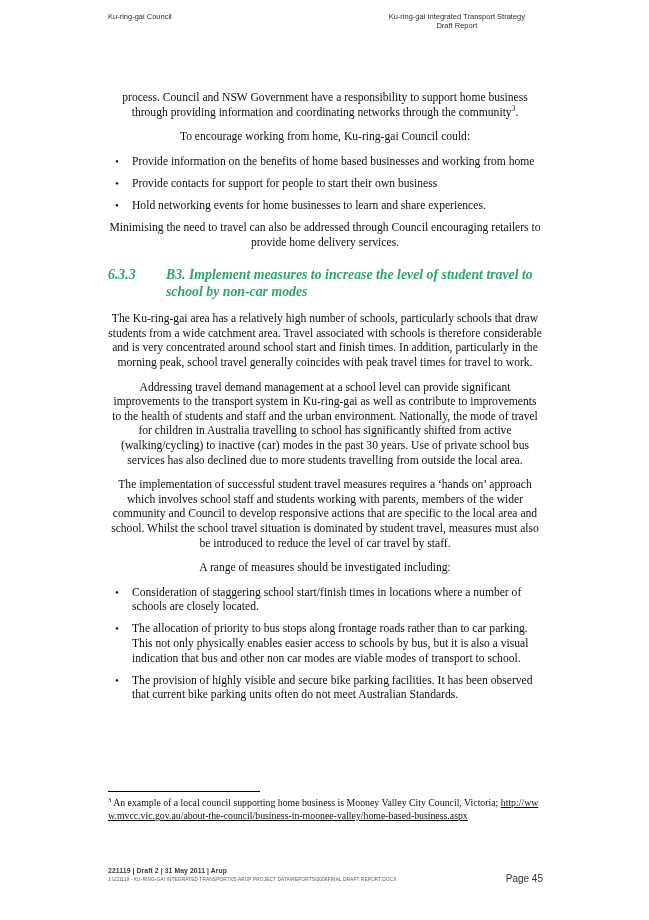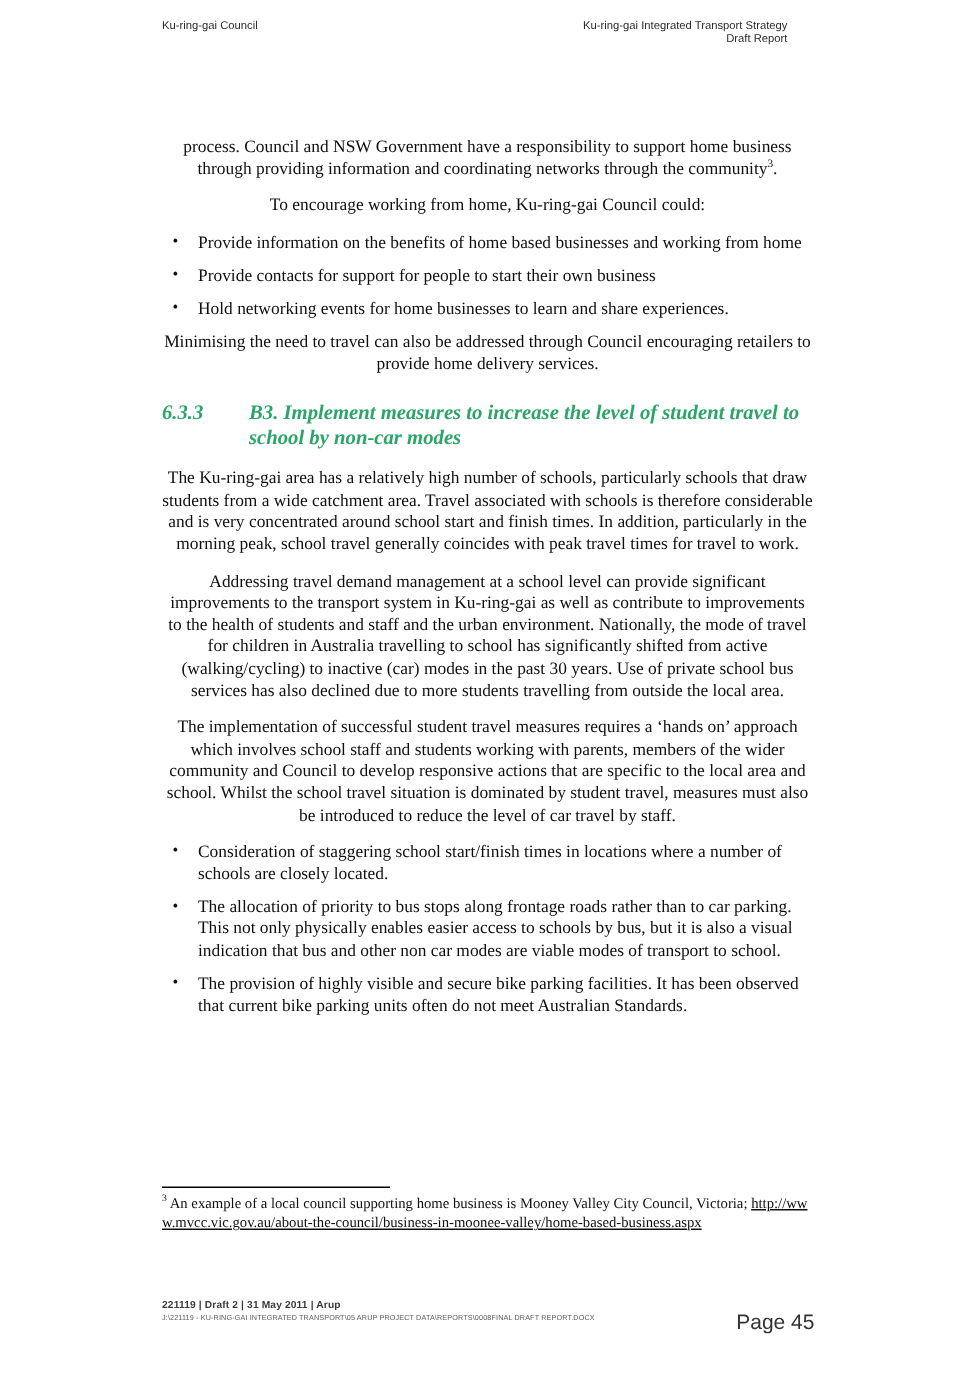--- a/index.html
+++ b/index.html
@@ -17,21 +17,21 @@
     position: absolute;
     top: 12px; left: 108px; right: 124px;
     display: flex;
     justify-content: space-between;
     align-items: flex-start;
     font-family: "Liberation Sans", sans-serif;
     font-size: 7.5px;
     line-height: 9px;
     color: #2b2b2b;
   }
-  .doc-header .right { text-align: right; }
+  .doc-header .right { text-align: center; }
 
   
   .doc-content {
     position: absolute;
     top: 91px; left: 108px; width: 434px;
     font-size: 11.6px;
     line-height: 14.6px;
   }
   .doc-content p { margin: 0 0 10px 0; text-align: center; }
   sup.fn-ref {
@@ -108,21 +108,21 @@
   .footer-path {
     margin-top: 3px;
     font-size: 4.8px;
     color: #5a5a5a;
     letter-spacing: 0.1px;
     white-space: nowrap;
   }
   .footer-page {
     position: absolute;
     right: 0; top: 6px;
-    font-size: 14px;
+    font-size: 10px;
     color: #333333;
   }
 </style>
 </head>
 <body>
 
 <div class="doc-header">
   <div class="left">Ku-ring-gai Council</div>
   <div class="right">
     <div>Ku-ring-gai Integrated Transport Strategy</div>
@@ -148,20 +148,21 @@
     <div class="h-num">6.3.3</div>
     <div class="h-title">B3. Implement measures to increase the level of student travel to school by non-car modes</div>
   </div>
 
   <p>The Ku-ring-gai area has a relatively high number of schools, particularly schools that draw students from a wide catchment area. Travel associated with schools is therefore considerable and is very concentrated around school start and finish times. In addition, particularly in the morning peak, school travel generally coincides with peak travel times for travel to work.</p>
 
   <p>Addressing travel demand management at a school level can provide significant improvements to the transport system in Ku-ring-gai as well as contribute to improvements to the health of students and staff and the urban environment. Nationally, the mode of travel for children in Australia travelling to school has significantly shifted from active (walking/cycling) to inactive (car) modes in the past 30 years. Use of private school bus services has also declined due to more students travelling from outside the local area.</p>
 
   <p>The implementation of successful student travel measures requires a ‘hands on’ approach which involves school staff and students working with parents, members of the wider community and Council to develop responsive actions that are specific to the local area and school. Whilst the school travel situation is dominated by student travel, measures must also be introduced to reduce the level of car travel by staff.</p>
 
+  <p>A range of measures should be investigated including:</p>
 
   <ul class="bullets">
     <li><span class="bullet-glyph">•</span><span>Consideration of staggering school start/finish times in locations where a number of schools are closely located.</span></li>
     <li><span class="bullet-glyph">•</span><span>The allocation of priority to bus stops along frontage roads rather than to car parking. This not only physically enables easier access to schools by bus, but it is also a visual indication that bus and other non car modes are viable modes of transport to school.</span></li>
     <li><span class="bullet-glyph">•</span><span>The provision of highly visible and secure bike parking facilities. It has been observed that current bike parking units often do not meet Australian Standards.</span></li>
   </ul>
 
 </div>
 
 <div class="doc-footnote">

